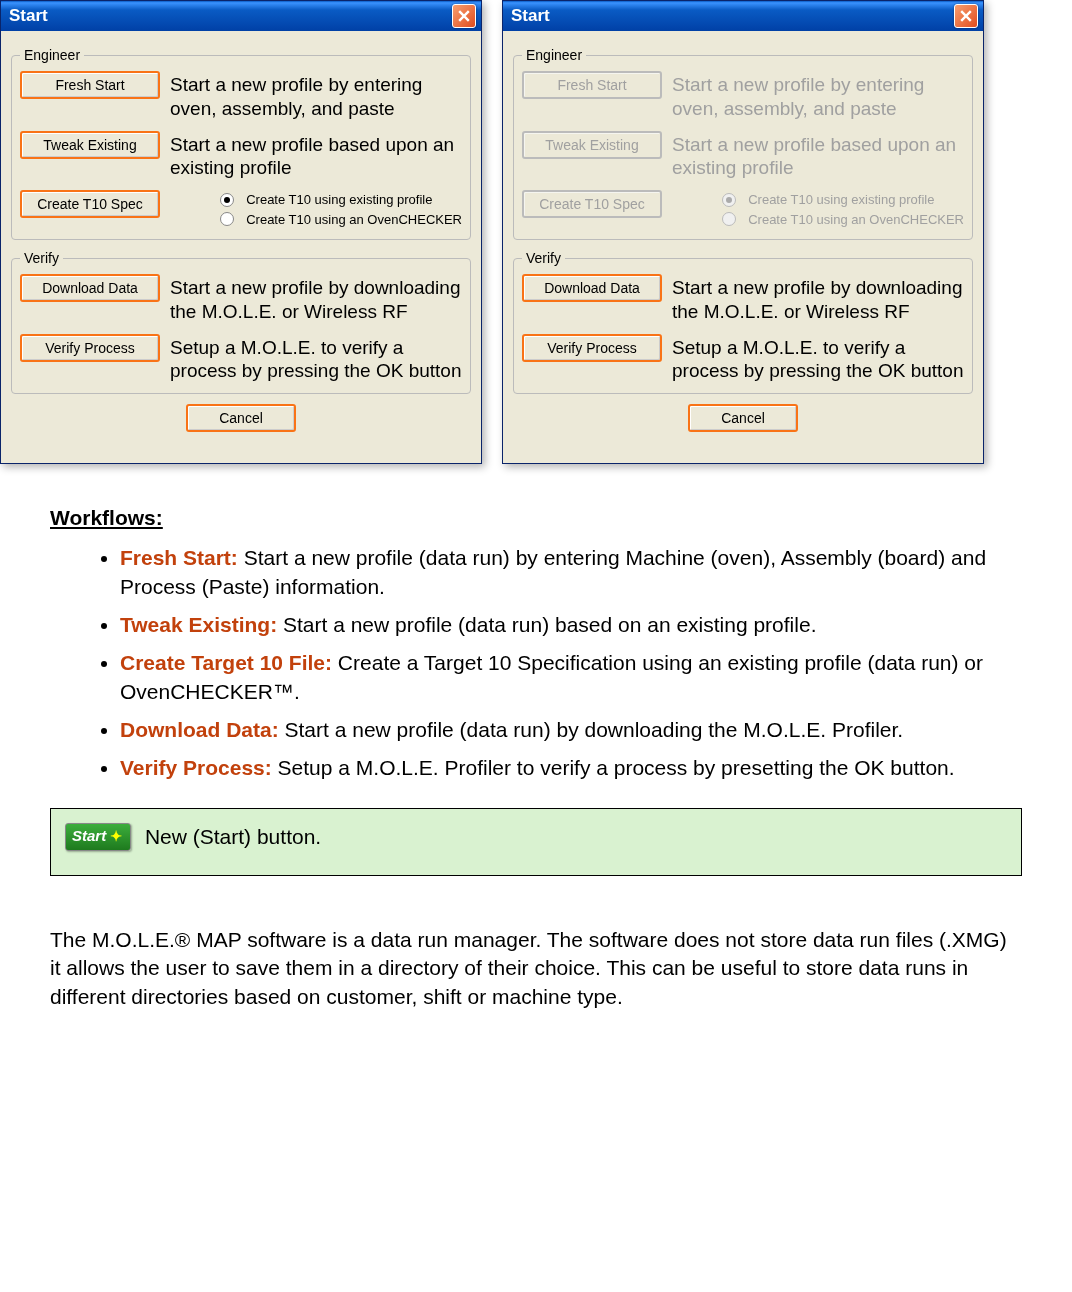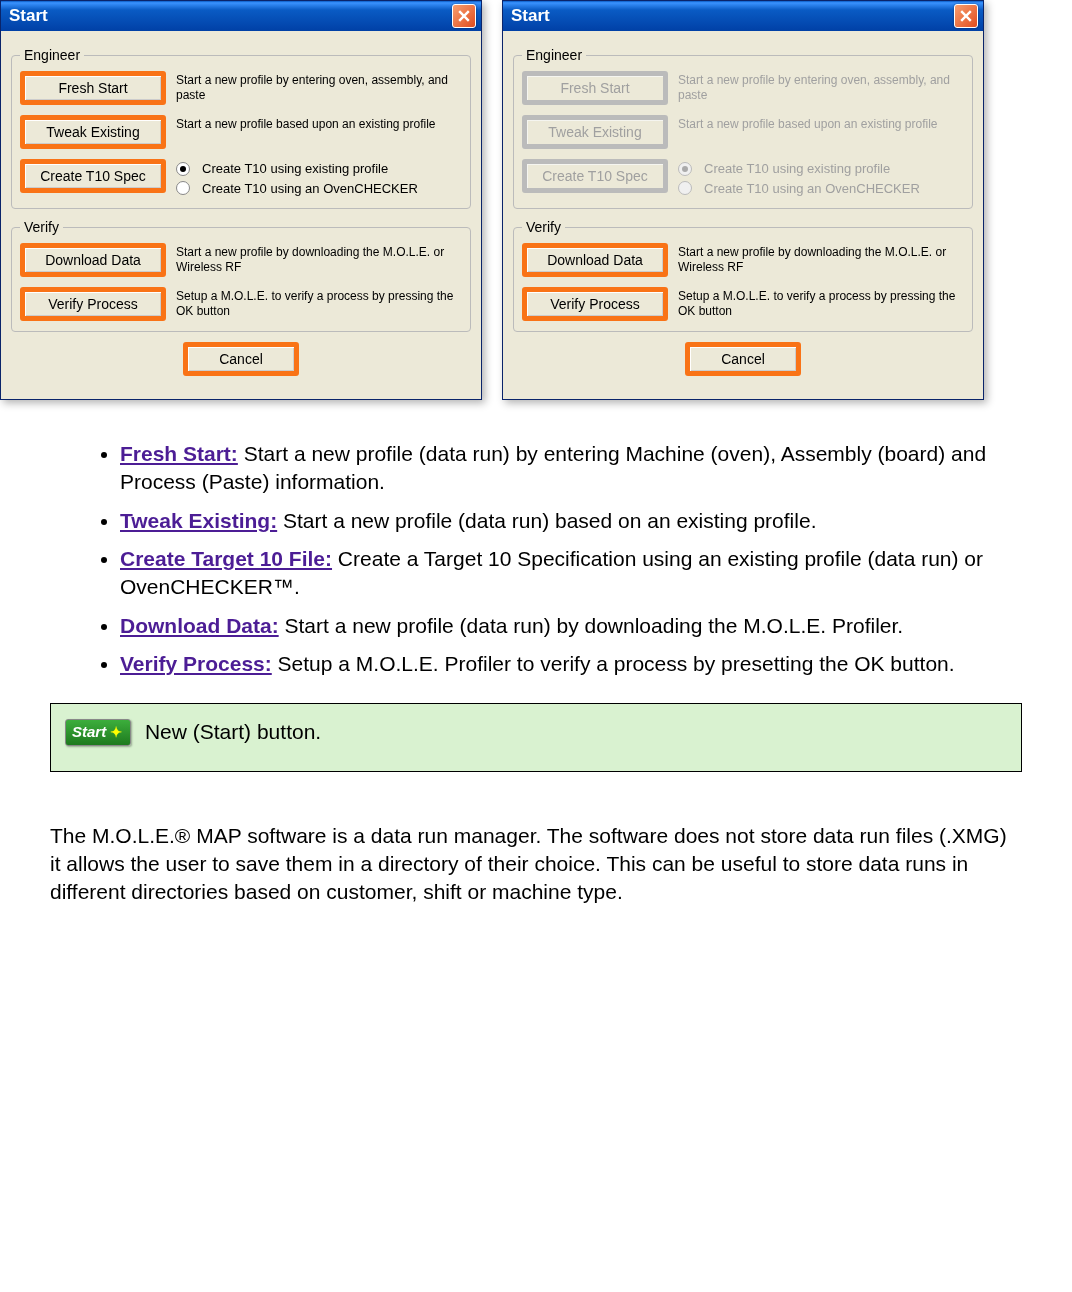--- a/index.html
+++ b/index.html
@@ -42,21 +42,21 @@
     background: linear-gradient(135deg,#f89e6e,#e14d1f);
     border: 1px solid #fff;
     border-radius: 3px;
     display: flex;
     align-items: center;
     justify-content: center;
     box-shadow: 0 0 2px rgba(0,0,0,0.5);
   }
   .close-btn svg { width: 12px; height: 12px; }
   .dlg-body {
-    padding: 10px 10px 23px 10px;
+    padding: 10px 10px 31px 10px;
     font-size: 14px;
     font-family: Tahoma, Arial, sans-serif;
     color: #000;
   }
   fieldset {
     border: 1px solid #bbb;
     border-radius: 4px;
     margin: 6px 0 10px 0;
     padding: 8px 8px 8px 8px;
   }
@@ -64,36 +64,36 @@
     padding: 0 4px;
     font-size: 14px;
     color: #000;
   }
   .row {
     display: flex;
     align-items: flex-start;
     margin-bottom: 10px;
     gap: 10px;
   }
-  .row:last-child { margin-bottom: 2px; }
+  .row:last-child { margin-bottom: 2px; justify-content: space-between; }
   .xp-button {
     min-width: 120px;
     padding: 4px 8px;
     background: #ece9d8;
-    border: 5px solid #f97316;
+    border: 2px solid #f97316;
     border-radius: 3px;
     font-size: 14px;
     font-family: Tahoma, Arial, sans-serif;
     text-align: center;
     box-shadow: inset 1px 1px 0 #fff, inset -1px -1px 0 #ccc;
     color: #000;
     flex-shrink: 0;
   }
   .xp-button.disabled { color: #a0a0a0; border-color:#bbb; box-shadow: inset 1px 1px 0 #f5f5f0; }
-  .desc { font-size: 12px; line-height: 1.25; color: #000; padding-top:2px;}
+  .desc { font-size: 19px; line-height: 1.25; color: #000; padding-top:2px;}
   .desc.disabled { color: #a0a0a0; }
   .radio-stack { font-size: 13px; line-height:1.5; }
   .radio-stack.disabled { color:#a0a0a0; }
   .radio-item { display:flex; align-items:center; gap:12px;}
   .radio-dot {
     width: 12px; height:12px; border:1px solid #888; border-radius:50%;
     display:inline-flex; align-items:center; justify-content:center;
     background:#fff;
   }
   .radio-dot.checked::after { content:""; width:6px; height:6px; background:#000; border-radius:50%;}
@@ -114,23 +114,22 @@
     text-decoration: underline;
     margin-bottom: 12px;
   }
   .wf-list {
     list-style: disc;
     padding-left: 70px;
     margin: 0 0 25px 0;
   }
   .wf-list li { margin-bottom: 10px; }
   .link-term {
-    color: #4c1d95;
-    font-weight: bold;
-    text-decoration: underline;
+    color: #c2410c;
+    font-weight: bold;
   }
   .para { margin: 0 0 8px 0; }
   .note-box {
     border: 1px solid #000;
     background: #d9f2d0;
     padding: 14px 14px 24px 14px;
     display: flex;
     align-items: center;
     gap: 14px;
     margin: 6px 0 50px 0;
@@ -259,20 +258,21 @@
       </fieldset>
       <div class="cancel-row">
         <div class="xp-button">Cancel</div>
       </div>
     </div>
   </div>
 
 </div>
 
 <div class="doc-section">
+  <div class="workflows-heading">Workflows:</div>
   <ul class="wf-list">
     <li><span class="link-term">Fresh Start:</span><span> Start a new profile (data run) by entering Machine (oven), Assembly (board) and Process (Paste) information.</span></li>
     <li><span class="link-term">Tweak Existing:</span><span> Start a new profile (data run) based on an existing profile.</span></li>
     <li><span class="link-term">Create Target 10 File:</span><span> Create a Target 10 Specification using an existing profile (data run) or OvenCHECKER™.</span></li>
     <li><span class="link-term">Download Data:</span><span> Start a new profile (data run) by downloading the M.O.L.E. Profiler.</span></li>
     <li><span class="link-term">Verify Process:</span><span> Setup a M.O.L.E. Profiler to verify a process by presetting the OK button.</span></li>
   </ul>
 
 
   <div class="note-box">

